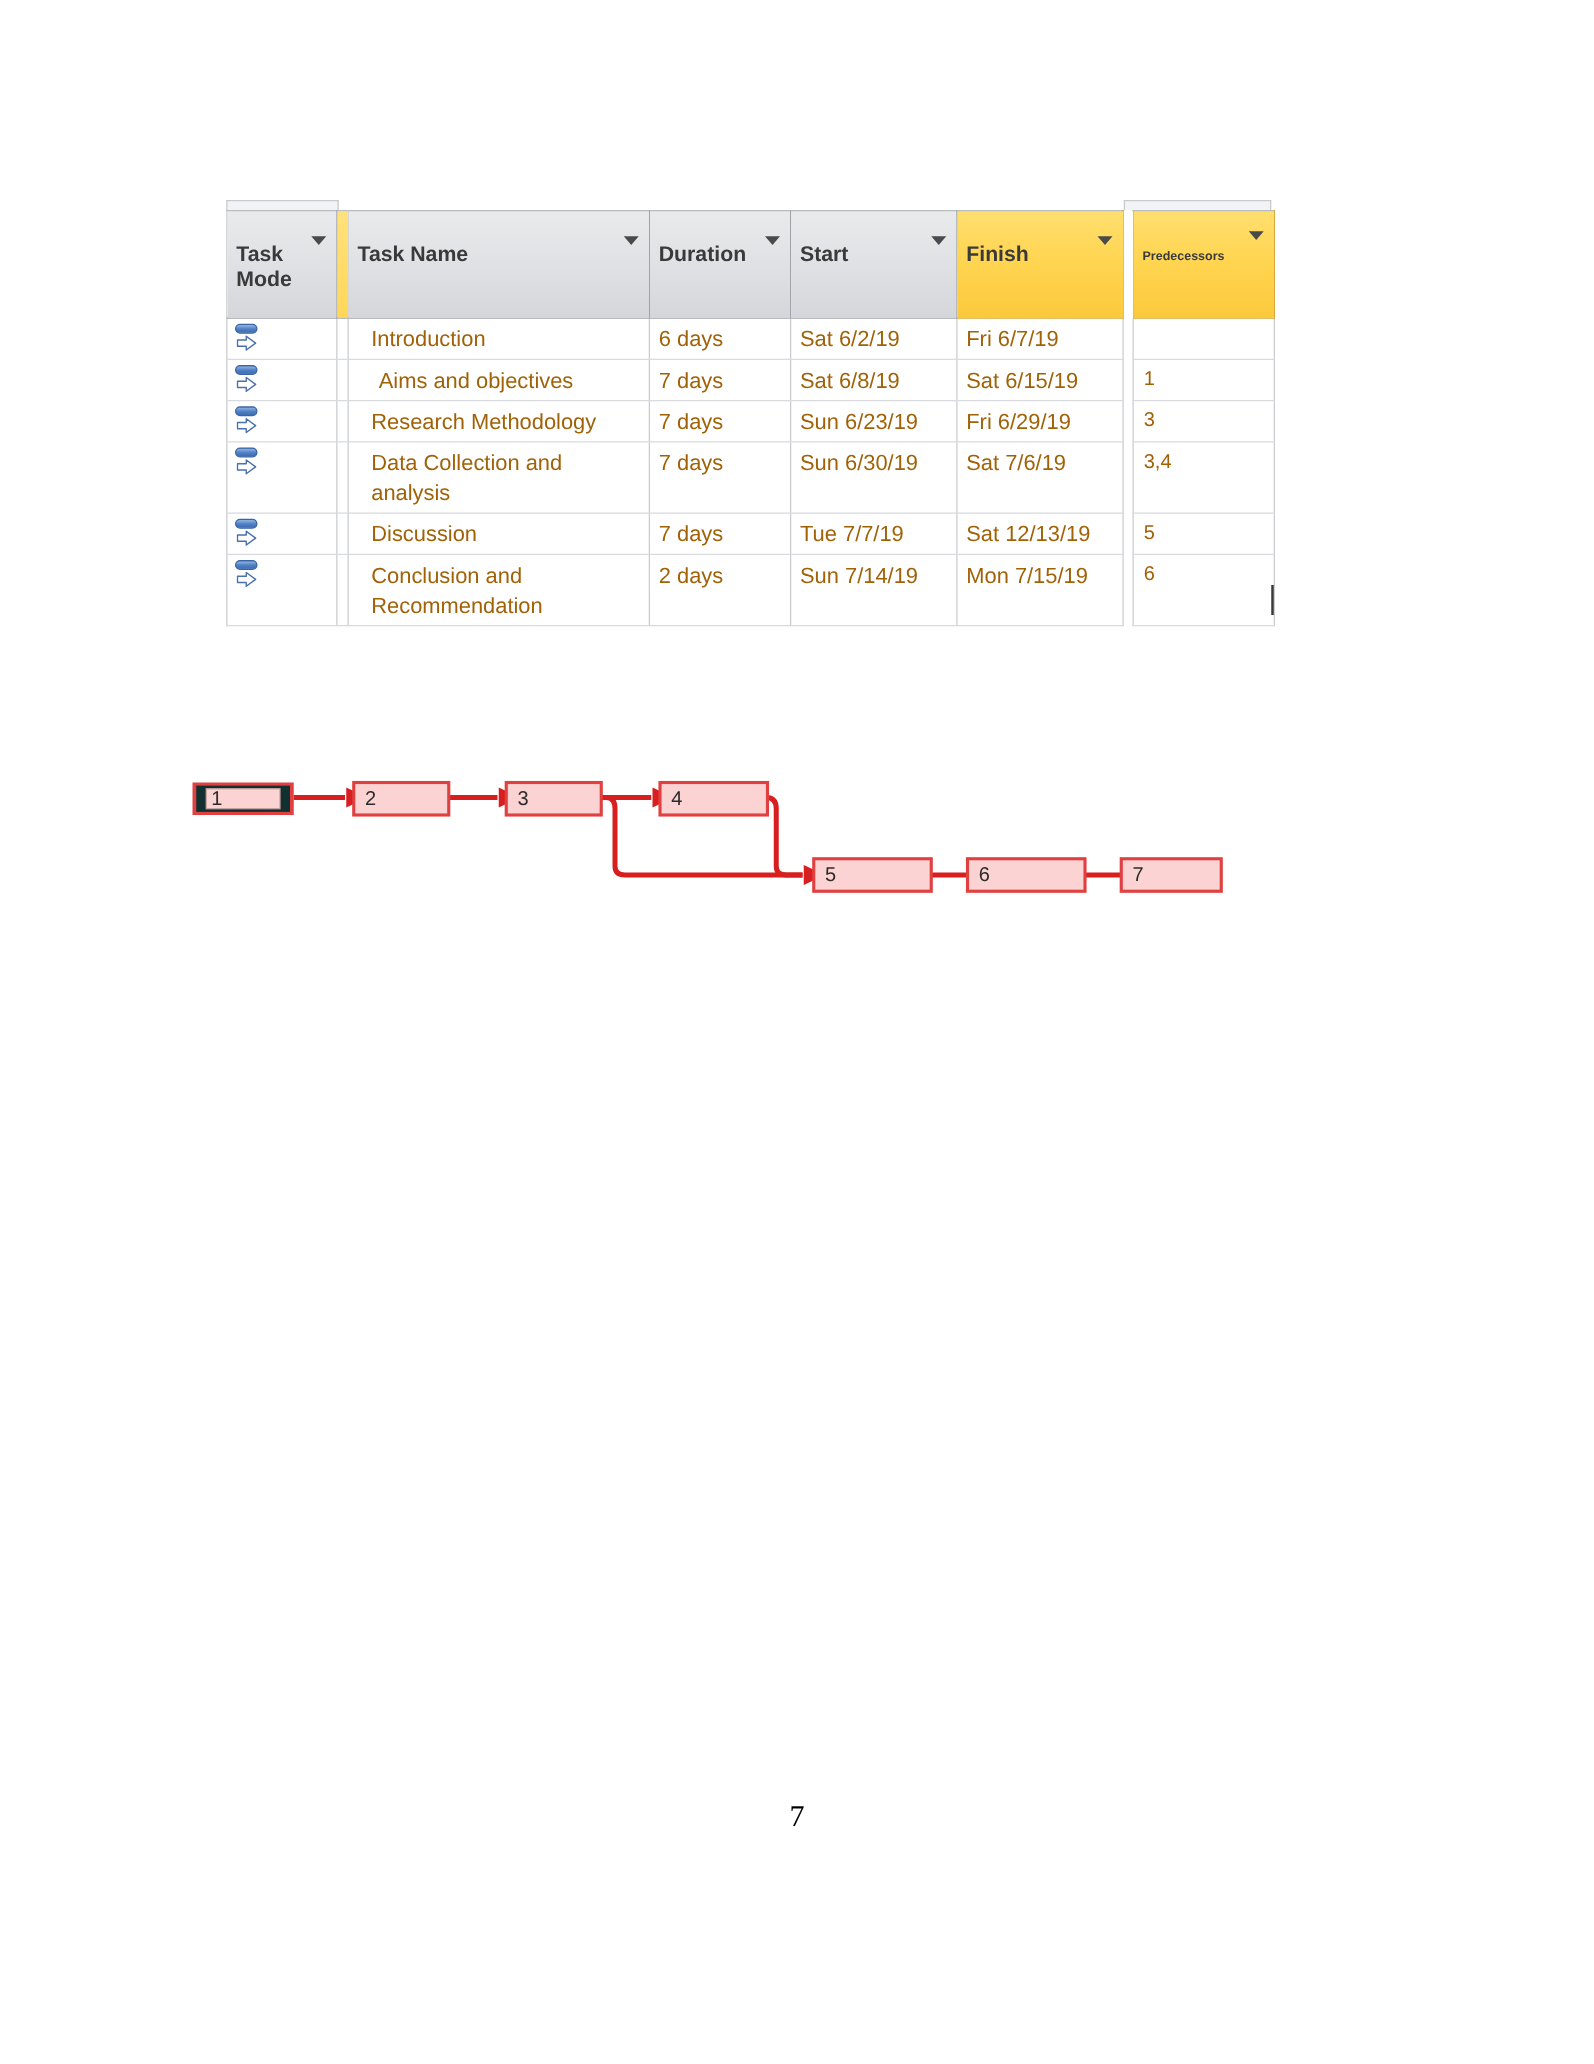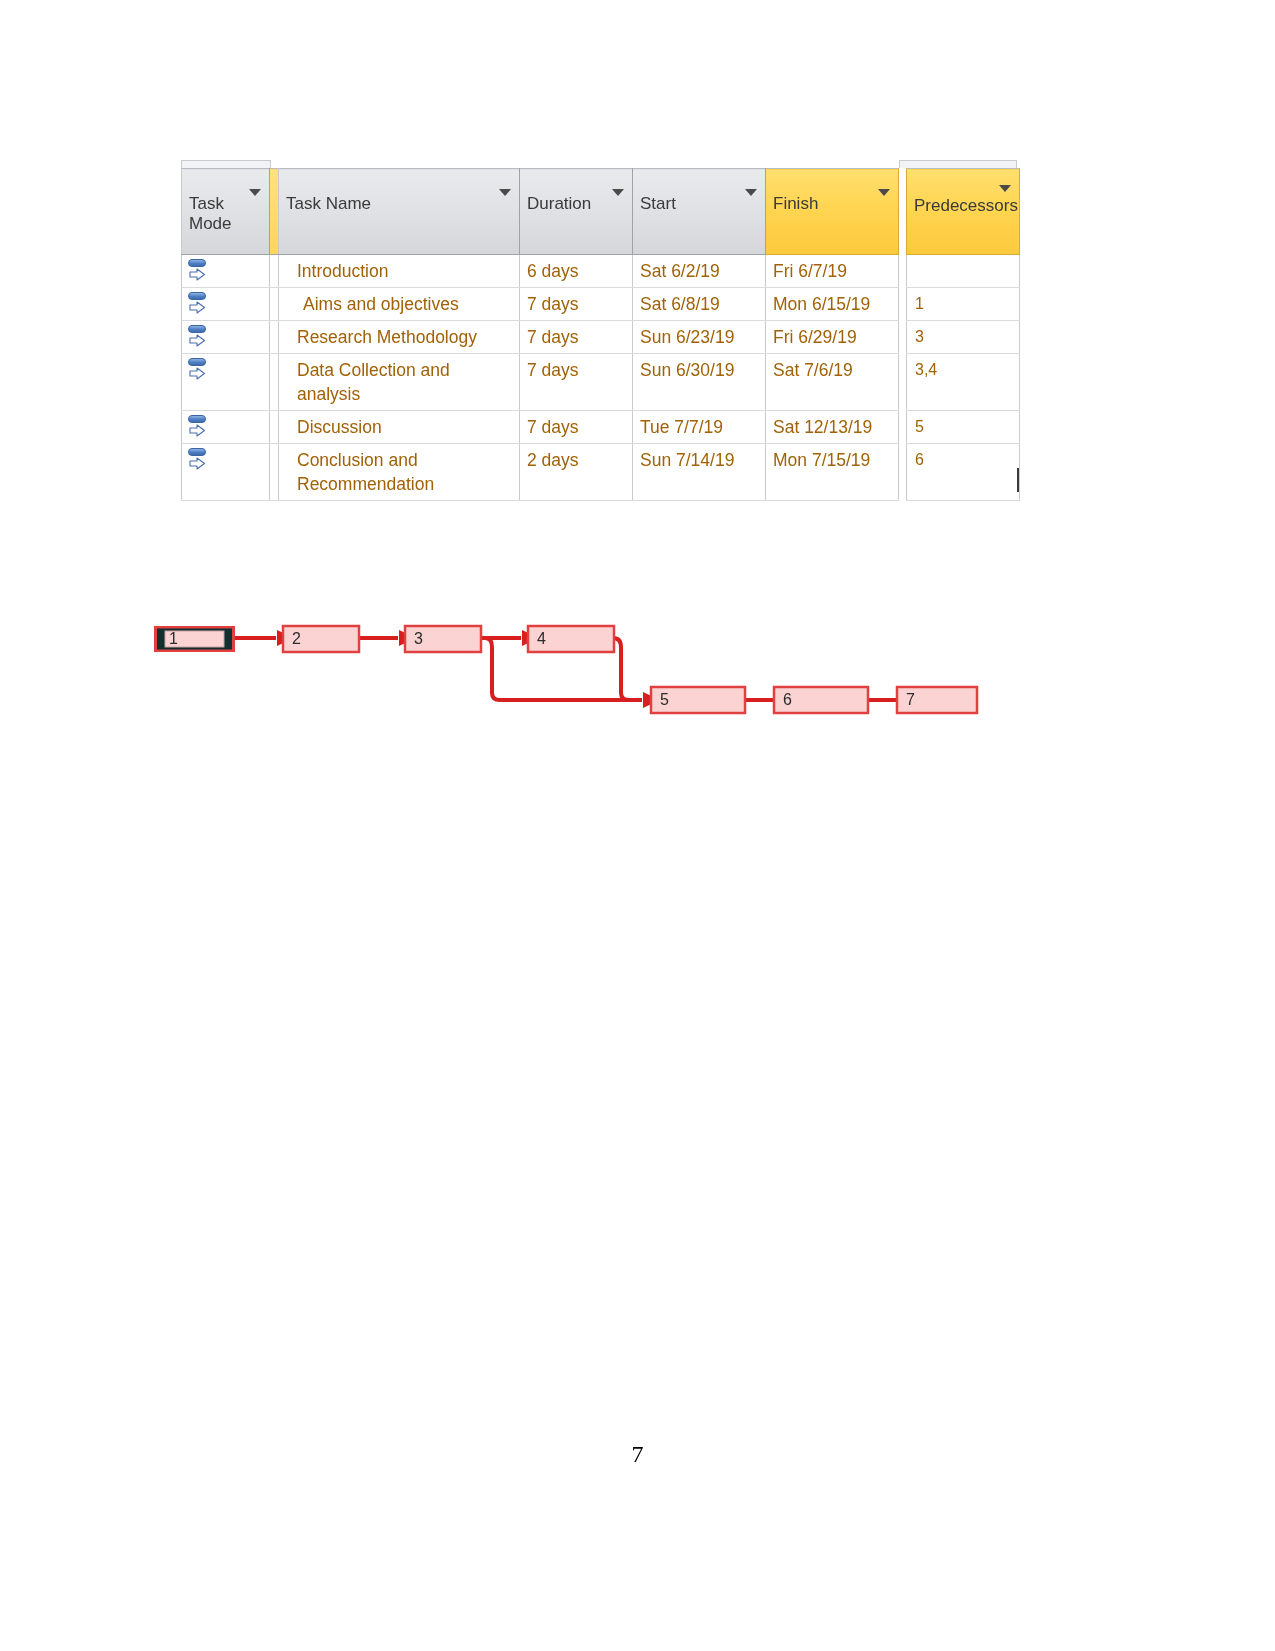--- a/index.html
+++ b/index.html
@@ -53,21 +53,21 @@
     border-right: 1px solid #9fa3a8;
     border-bottom: 1px solid #9fa3a8;
     border-top: 1px solid #b9bcc0;
     height: 48px;
     position: relative;
     font-size: 17px;
     color: #3a3a3a;
     padding: 5px 6px 0 7px !important;
     box-sizing: border-box;
     text-align: left;
-    font-weight: normal;
+    font-weight: bold;
     line-height: 20px;
     white-space: pre-line;
   }
   .hd.gold {
     background: linear-gradient(to bottom, #ffdf6e 0%, #ffd44f 50%, #fcc93c 100%);
     border-right: 1px solid #d8a93a;
     border-bottom: 1px solid #d8a93a;
   }
   .hd.gold-left {
     border-left: 1px solid #d8a93a;
@@ -248,21 +248,21 @@
         </th>
         <th class="hd">
           <span>Start</span>
           <span class="caret"></span>
         </th>
         <th class="hd gold">
           <span>Finish</span>
           <span class="caret"></span>
         </th>
         <th class="hd spacer"></th>
-        <th class="hd gold gold-left" style="font-size:17px;padding-top:7px !important;">
+        <th class="hd gold gold-left" style="font-size:10px;padding-top:7px !important;">
           <span>Predecessors</span>
           <span class="caret" style="top:16px;"></span>
         </th>
       </tr>
     </thead>
 
     <tbody>
 
       <tr class="r-norm">
         <td class="cell mode leftedge">
@@ -288,21 +288,21 @@
             <div class="pill"></div>
             <svg class="arrow" width="17" height="13" viewBox="0 0 17 13" aria-hidden="true">
               <path d="M1 4 H8 V1 L15.5 6.5 L8 12 V9 H1 Z" fill="#ffffff" stroke="#4a6fae" stroke-width="1.1" stroke-linejoin="round"></path>
             </svg>
           </div>
         </td>
         <td class="cell ind"></td>
         <td class="cell name indent2">Aims and objectives</td>
         <td class="cell">7 days</td>
         <td class="cell">Sat 6/8/19</td>
-        <td class="cell">Mon 6/15/19</td>
+        <td class="cell">Sat 6/15/19</td>
         <td class="cell gap"></td>
         <td class="cell pred">1</td>
       </tr>
 
 
       <tr class="r-norm">
         <td class="cell mode leftedge">
           <div class="mode-icon">
             <div class="pill"></div>
             <svg class="arrow" width="17" height="13" viewBox="0 0 17 13" aria-hidden="true">

